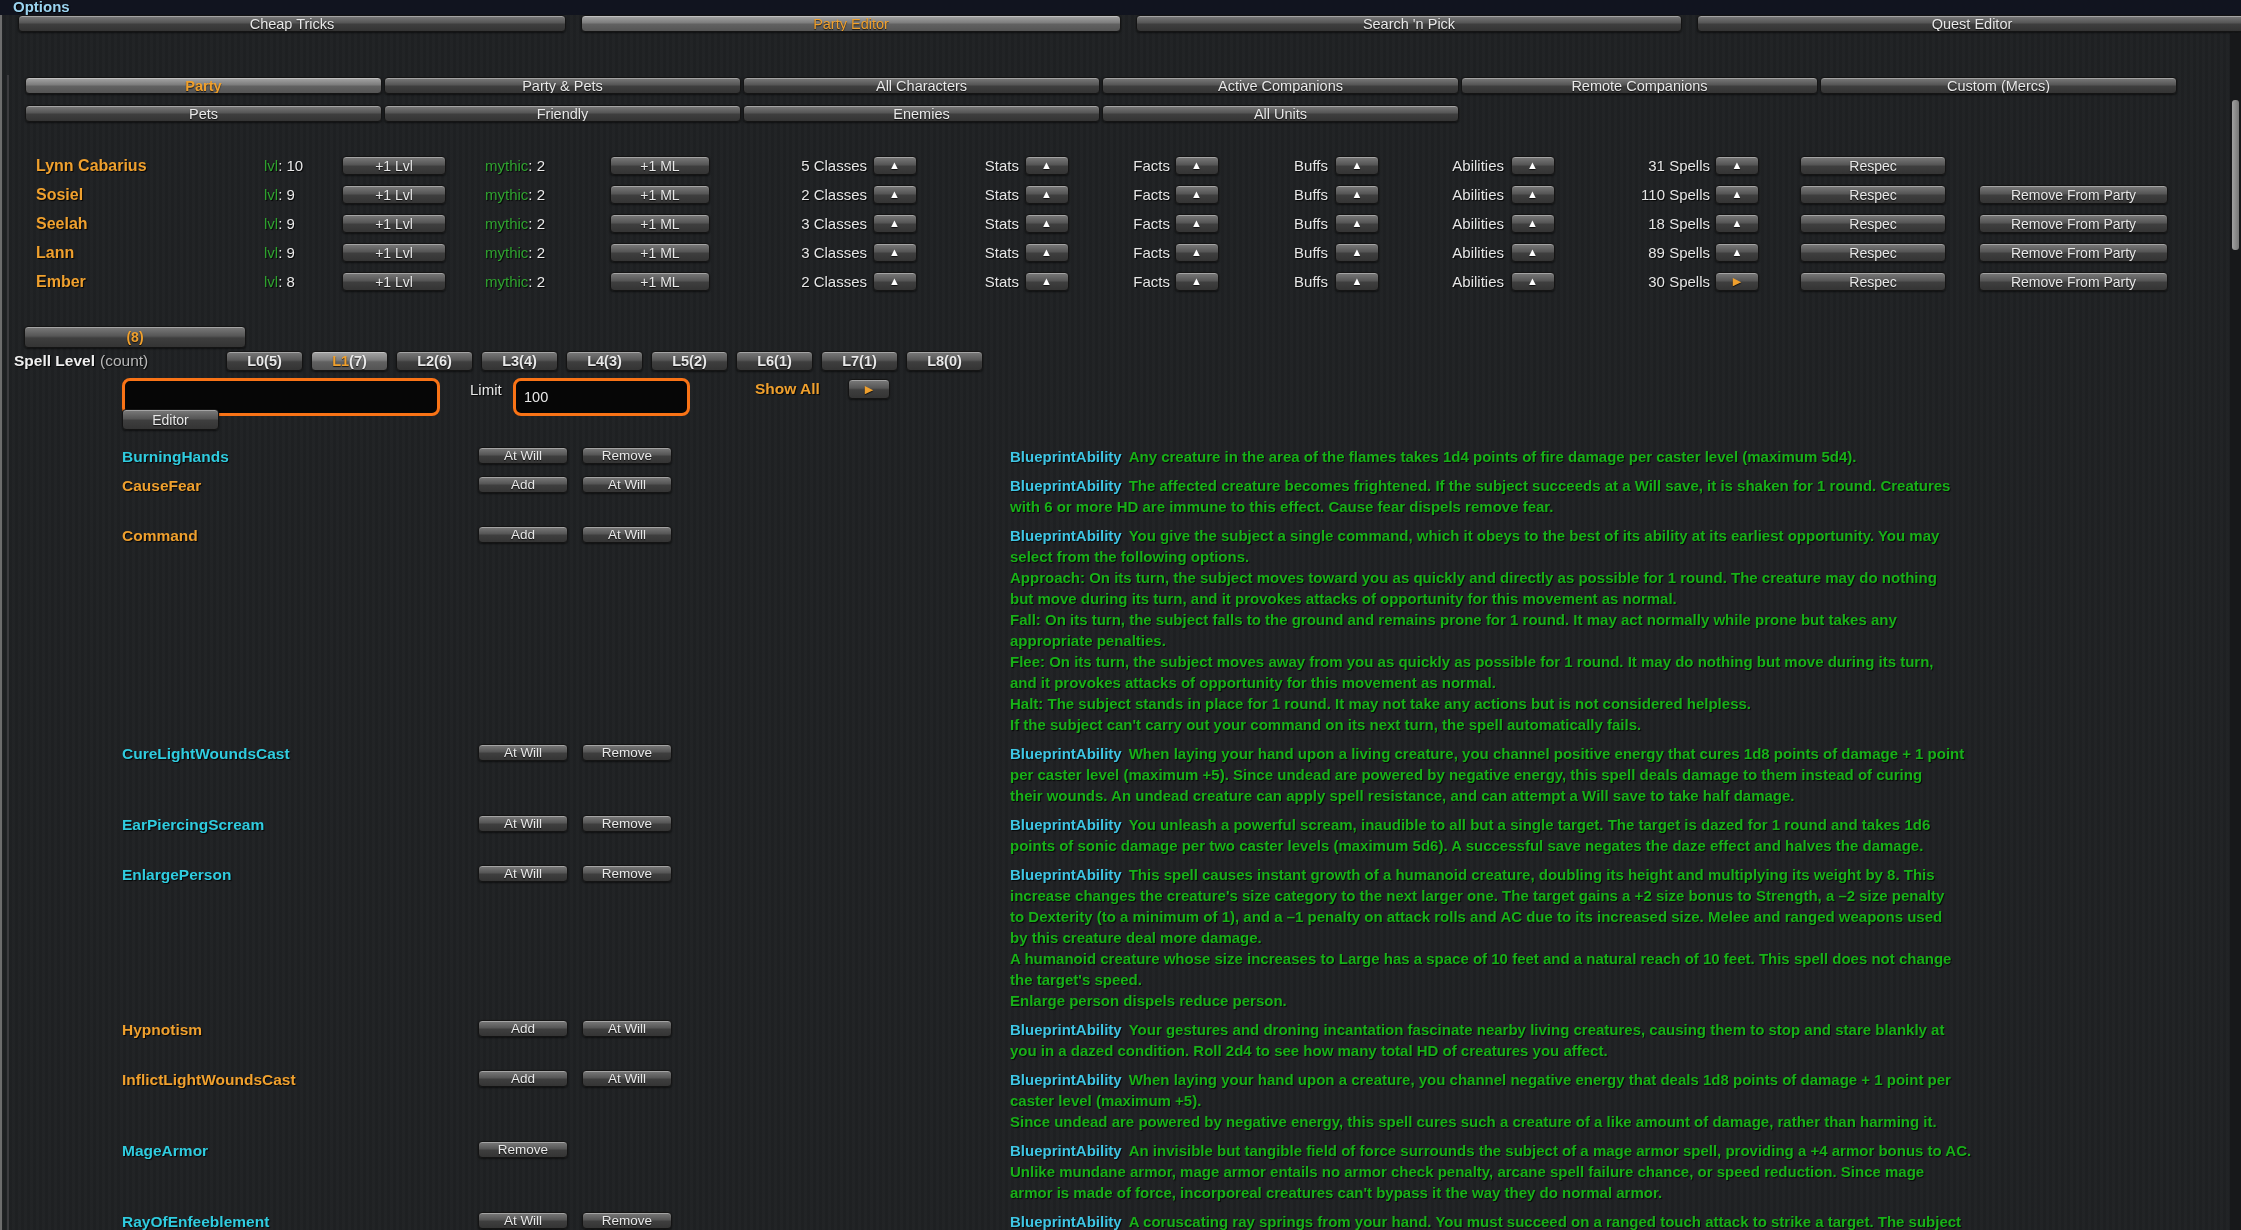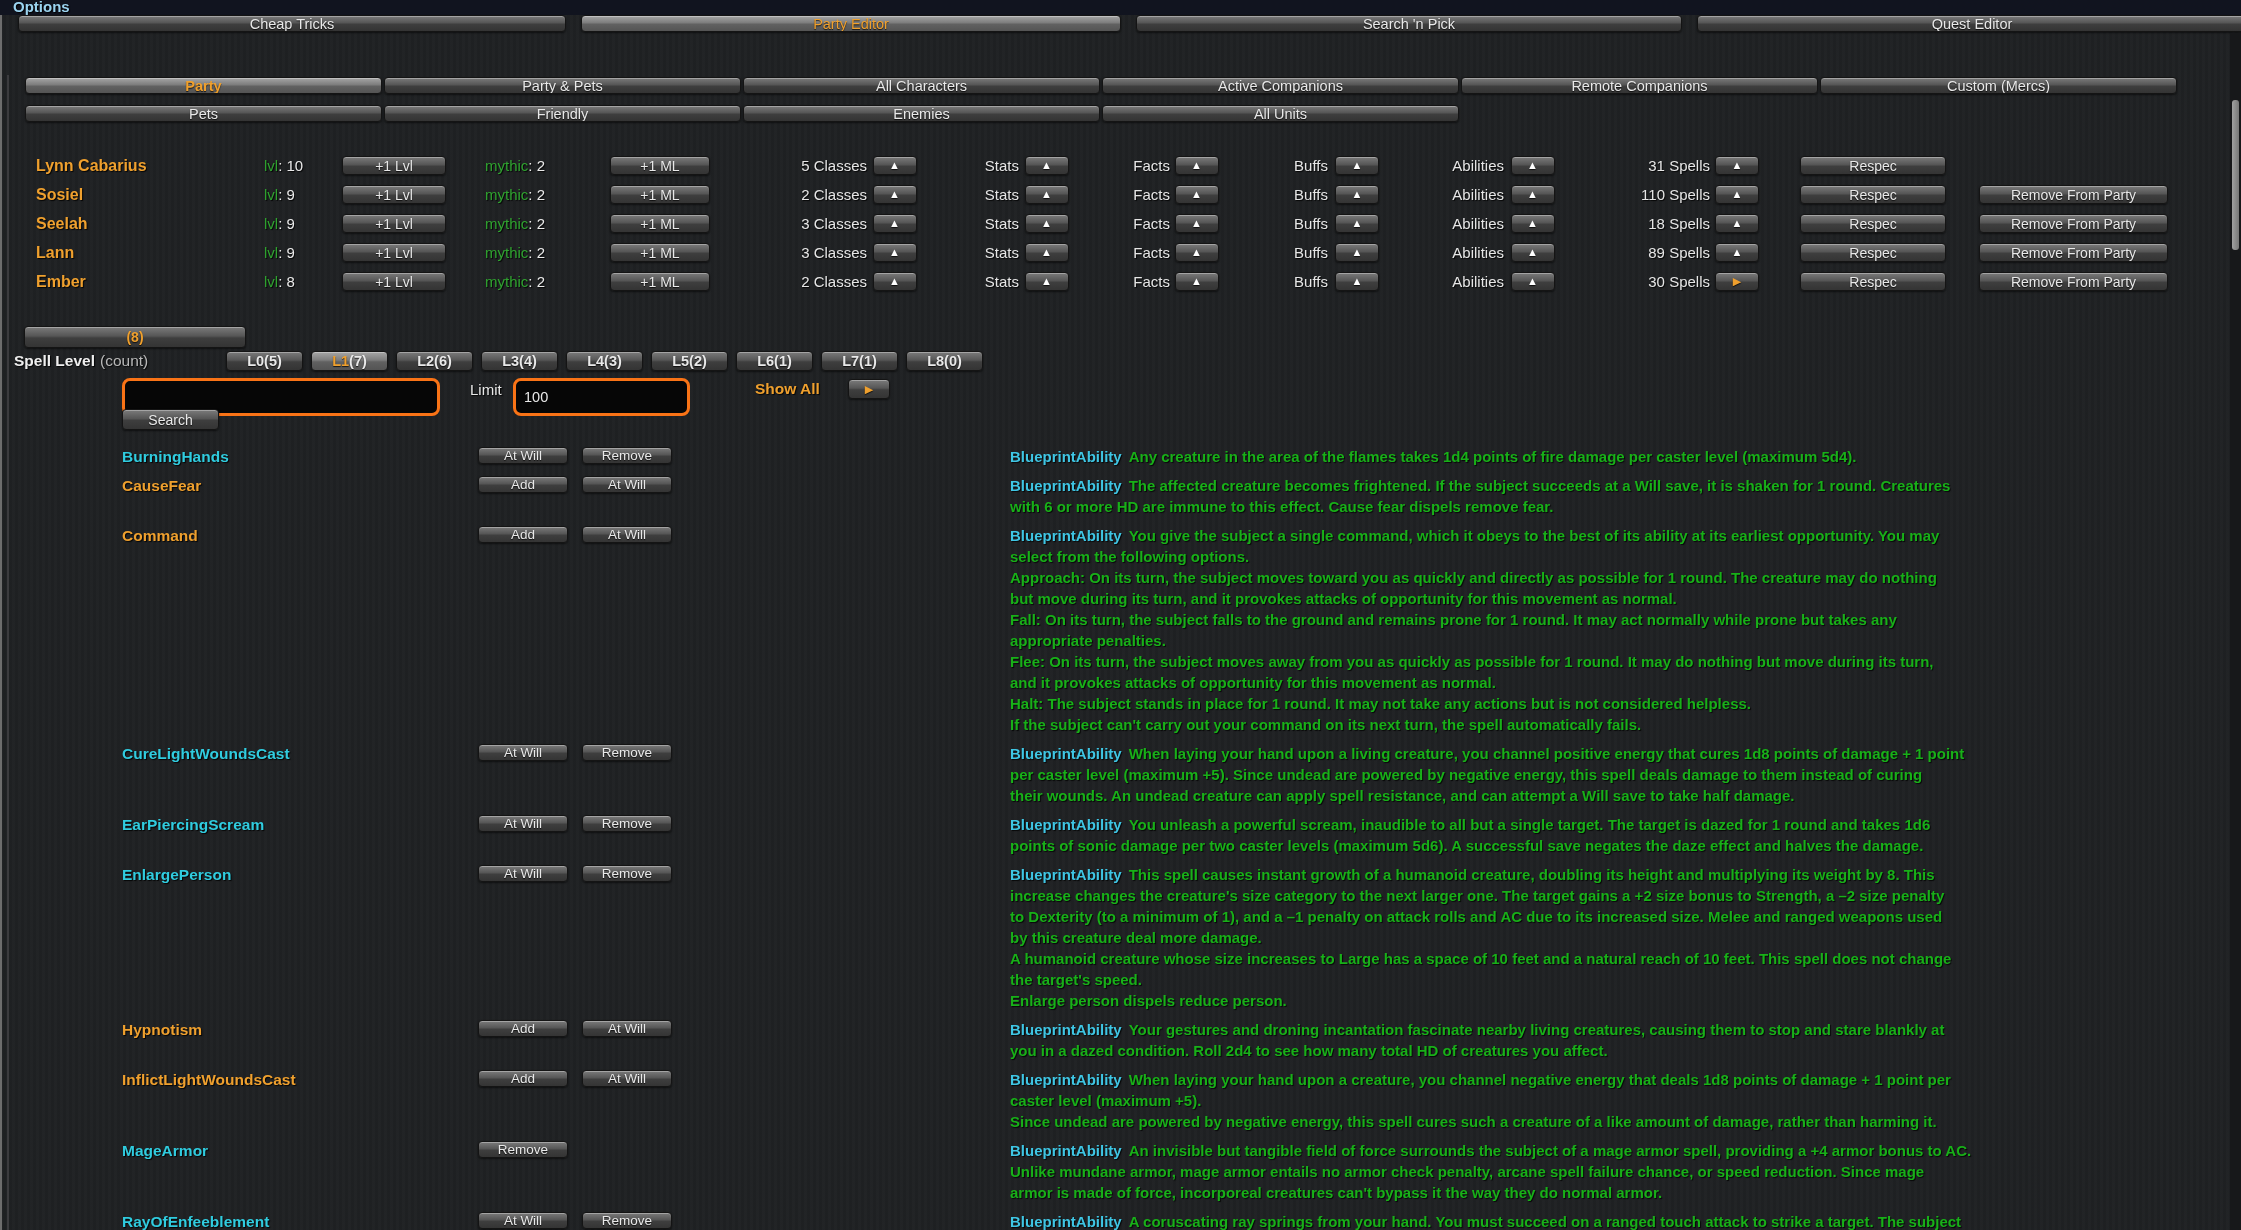--- a/index.html
+++ b/index.html
@@ -354,21 +354,21 @@
       </button>
   </div>
 
   <input class="inp search-input" value="" style="">
   <span class="limit-label">Limit</span>
   <input class="inp limit-input" value="100" style="">
   <span class="showall">Show All</span>
   <button class="btn abs showall-btn">
       <span class="right" style="color:#efa02e;font-size:11px">▶</span>
     </button>
-  <button class="btn abs search-btn">Search</button>
+  <button class="btn abs search-btn">Editor</button>
 
   <div class="spells">
 
     <div class="srow">
       <span class="sname known">BurningHands</span>
       <button class="btn sbtn">At Will</button>
         <span></span>
       <button class="btn sbtn">Remove</button>
         <span></span>
       <div class="sdesc"><span class="prefix">BlueprintAbility</span><span class="dtext">Any creature in the area of the flames takes 1d4 points of fire damage per caster level (maximum 5d4).</span></div>

